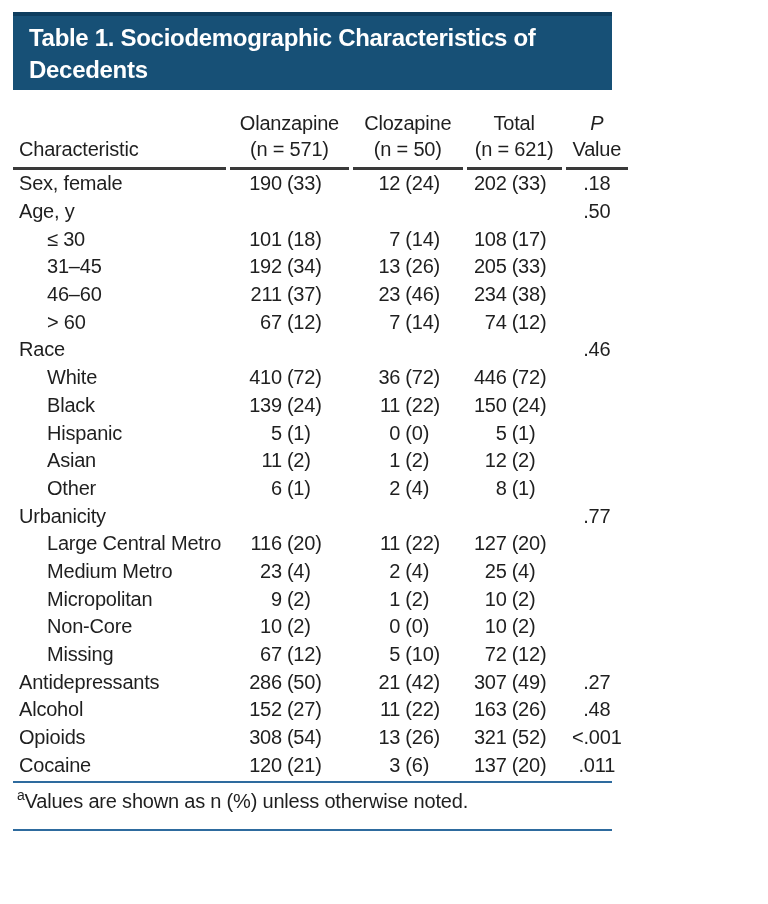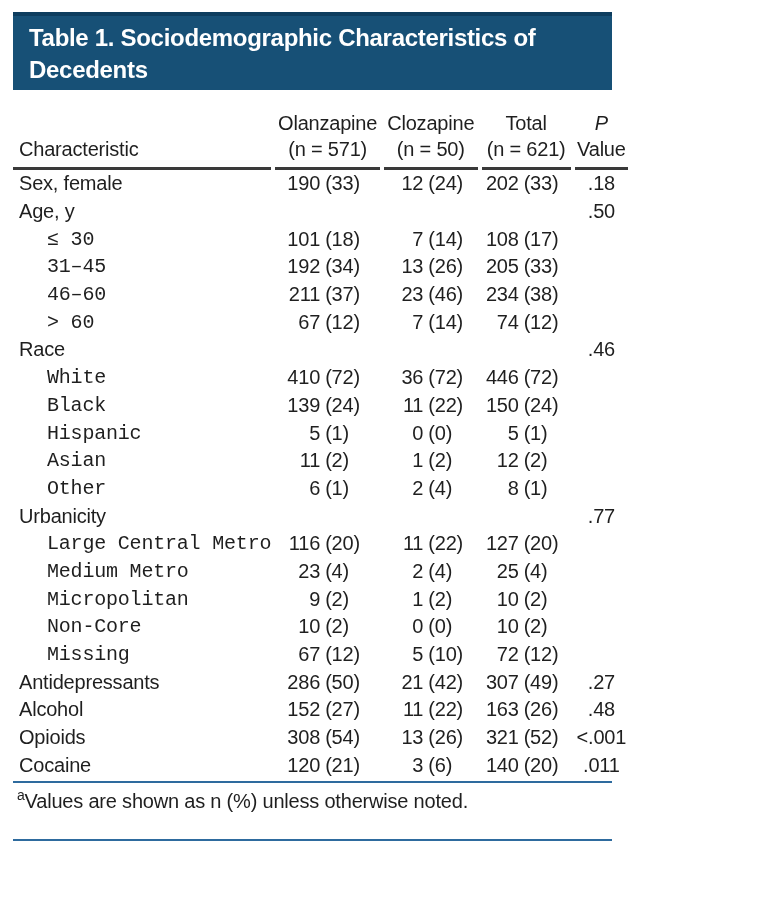--- a/index.html
+++ b/index.html
@@ -57,35 +57,35 @@
     height:60px;
   }
   thead th.char-h{text-align:left;padding-left:6px;margin-left:9px;}
   thead th.p-h i{font-style:italic;}
   tbody td{
     height:27.7px;
     padding:0;
     white-space:nowrap;
   }
   td.char{text-align:left;padding-left:6px;}
-  td.char.ind{padding-left:34px;font-family:Liberation Mono, monospace;}
+  td.char.ind{padding-left:34px;}
   td.num{text-align:center;}
   .nv{
     display:inline-grid;
     grid-template-columns:36px 46px;
     column-gap:5px;
   }
   .nv .cnt{text-align:right;}
   .nv .pct{text-align:left;}
   td.pval{text-align:center;}
   .footnote{
     margin:2px 20px 0 13px;
     border-top:2px solid var(--rule-blue);
     border-bottom:2px solid var(--rule-blue);
-    padding:7px 4px 26px 4px;
+    padding:7px 4px 16px 4px;
     font-size:20px;
     letter-spacing:-0.2px;
   }
   .footnote sup{
     font-size:14px;
     vertical-align:super;
     line-height:0;
   }
 </style>
 </head>
@@ -440,21 +440,21 @@
           <td class="char">Cocaine</td>
           <td class="num"><span class="nv">
               <span class="cnt">120</span>
               <span class="pct">(21)</span>
             </span></td>
           <td class="num"><span class="nv">
               <span class="cnt">3</span>
               <span class="pct">(6)</span>
             </span></td>
           <td class="num"><span class="nv">
-              <span class="cnt">140</span>
+              <span class="cnt">137</span>
               <span class="pct">(20)</span>
             </span></td>
           <td class="pval">.011</td>
         </tr>
       </tbody>
   </table>
 
   <div class="footnote">
     <sup>a</sup><span>Values are shown as n (%) unless otherwise noted.</span>
   </div>

